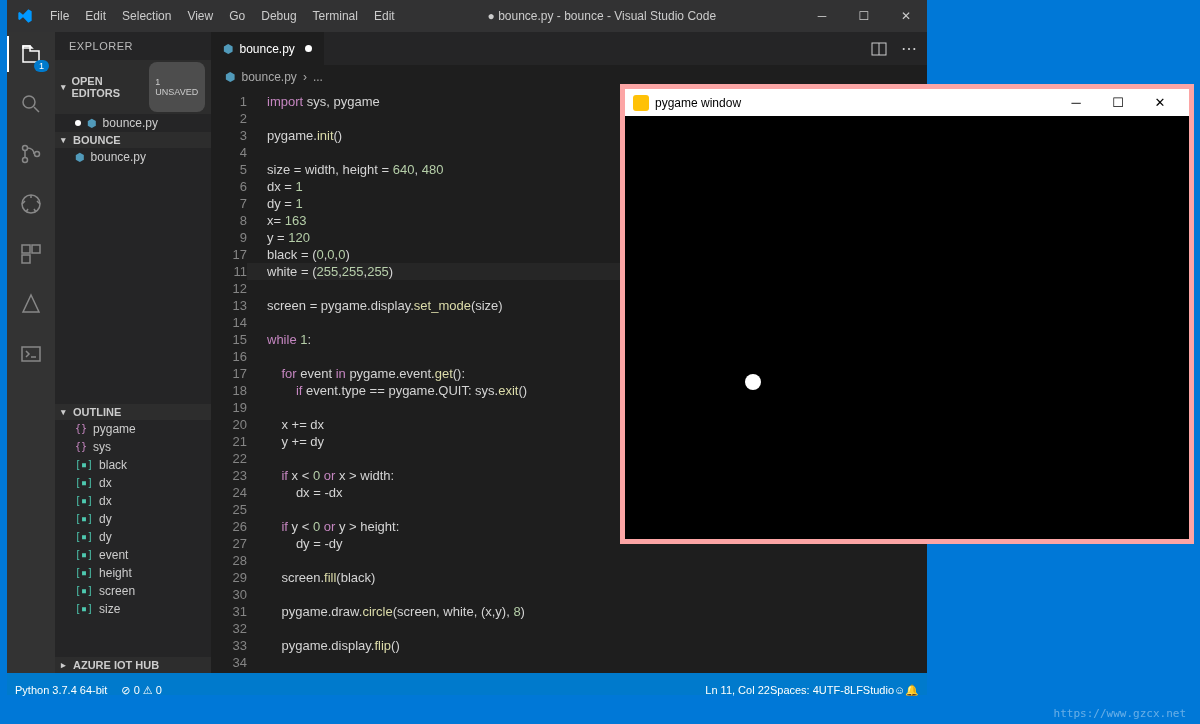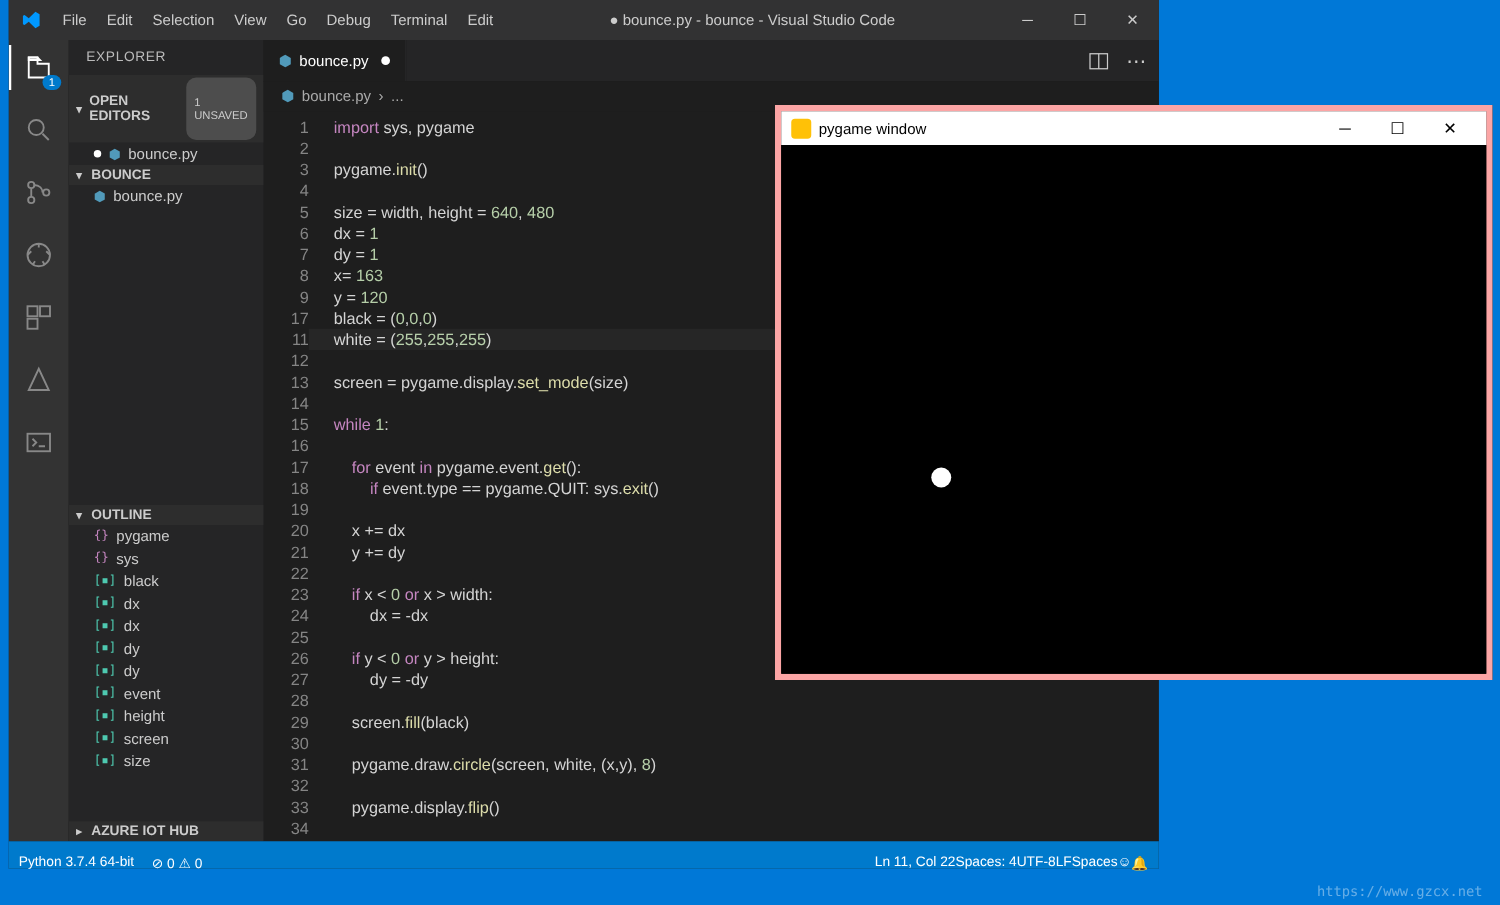--- a/index.html
+++ b/index.html
@@ -278,21 +278,21 @@
     <span class="sb-item">Python 3.7.4 64-bit</span>
     <span class="sb-item">
       <span>⊘ </span><span>0</span>
       <span> ⚠ </span><span>0</span>
     </span>
     <div class="sb-right">
       <span class="sb-item">Ln 11, Col 22</span>
       <span class="sb-item">Spaces: 4</span>
       <span class="sb-item">UTF-8</span>
       <span class="sb-item">LF</span>
-      <span class="sb-item">Spaces</span>
+      <span class="sb-item">Studio</span>
       <span class="sb-item">☺</span>
       <span class="sb-item">🔔</span>
     </div>
   </div>
 </div>
 
 <div class="pygame-window">
   <div class="pg-titlebar">
     <div class="pg-icon"></div>
     <span>pygame window</span>

